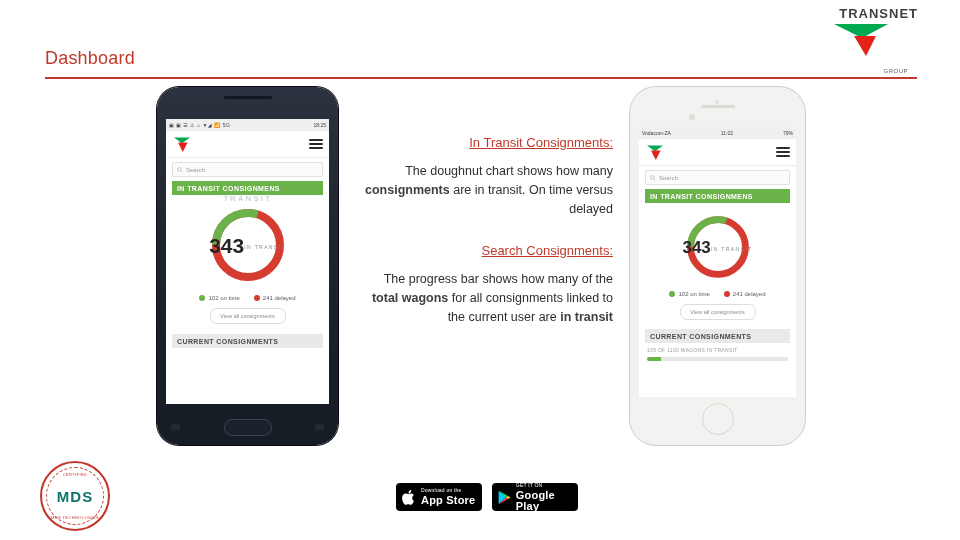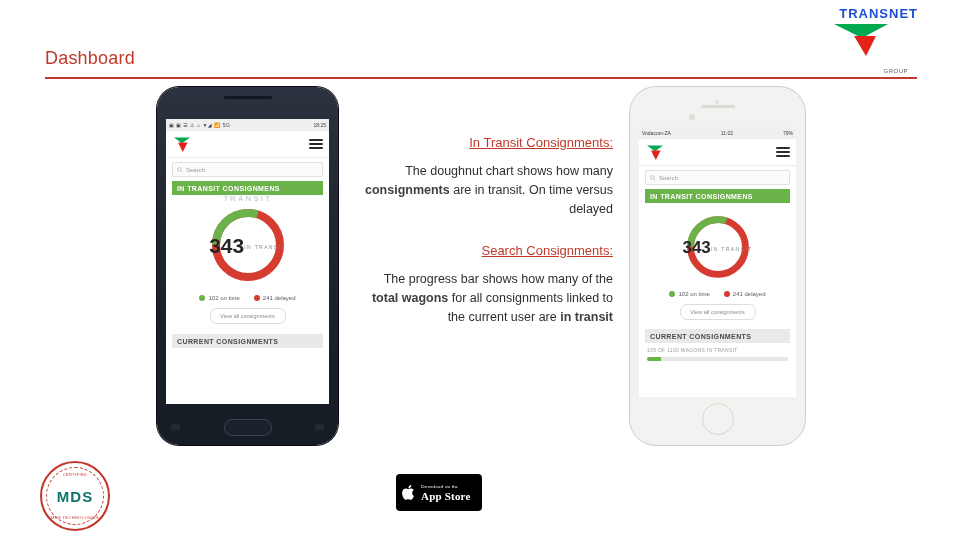--- a/index.html
+++ b/index.html
@@ -41,21 +41,21 @@
     width: 120px;
     height: 70px;
   }
   .brand-word {
     position: absolute;
     right: 0;
     top: 2px;
     font-size: 13px;
     font-weight: bold;
     letter-spacing: 1px;
-    color: #1d4ed8;
+    color: #404040;
     font-family: "Liberation Sans", sans-serif;
   }
   .brand-mark {
     position: absolute;
     right: 28px;
     top: 18px;
     width: 58px;
     height: 34px;
   }
   .brand-sub {
@@ -416,30 +416,29 @@
   
   .stores {
     position: absolute;
     left: 396px;
     bottom: 29px;
     display: flex;
     gap: 10px;
   }
   .store-badge {
     width: 86px;
-    height: 37px;
+    height: 28px;
     background: #000000;
     border-radius: 4px;
     display: flex;
     align-items: center;
     gap: 5px;
     padding: 0 6px;
     box-sizing: border-box;
     color: #ffffff;
-    font-family: Liberation Serif, serif;
   }
   .store-text {
     display: flex;
     flex-direction: column;
     line-height: 1;
   }
   .store-small {
     font-size: 5px;
     letter-spacing: 0.2px;
   }
@@ -614,13 +613,25 @@
   <div class="store-badge">
     <svg width="14" height="17" viewBox="0 0 14 17">
       <path d="M10.2 8.9c0-1.9 1.5-2.8 1.6-2.9-0.9-1.3-2.2-1.5-2.7-1.5-1.2-0.1-2.3 0.7-2.9 0.7-0.6 0-1.5-0.7-2.4-0.7-1.3 0-2.4 0.7-3.1 1.9-1.3 2.3-0.3 5.6 0.9 7.5 0.6 0.9 1.4 1.9 2.3 1.9 0.9 0 1.3-0.6 2.4-0.6 1.1 0 1.4 0.6 2.4 0.6 1 0 1.6-0.9 2.2-1.8 0.7-1 1-2 1-2.1C11.8 11.8 10.2 11.1 10.2 8.9z" fill="#ffffff"></path>
       <path d="M8.6 3.2c0.5-0.6 0.8-1.5 0.7-2.3C8.6 0.9 7.7 1.4 7.2 2c-0.5 0.6-0.8 1.4-0.7 2.2C7.4 4.3 8.1 3.8 8.6 3.2z" fill="#ffffff"></path>
     </svg>
     <div class="store-text">
       <span class="store-small">Download on the</span>
       <span class="store-big">App Store</span>
     </div>
   </div>
+  <div class="store-badge">
+    <svg width="15" height="17" viewBox="0 0 15 17">
+      <path d="M1 1.2 L9.4 8.5 L1 15.8 C0.8 15.6 0.7 15.2 0.7 14.8 L0.7 2.2 C0.7 1.8 0.8 1.4 1 1.2Z" fill="#00d0ff"></path>
+      <path d="M1 1.2 C1.2 1 1.6 1 2 1.2 L11.6 6.6 L9.4 8.5 Z" fill="#00f076"></path>
+      <path d="M9.4 8.5 L11.6 10.4 L2 15.8 C1.6 16 1.2 16 1 15.8 Z" fill="#ff3a44"></path>
+      <path d="M11.6 6.6 L13.8 7.8 C14.5 8.2 14.5 8.8 13.8 9.2 L11.6 10.4 L9.4 8.5 Z" fill="#ffd900"></path>
+    </svg>
+    <div class="store-text">
+      <span class="store-small">GET IT ON</span>
+      <span class="store-big">Google Play</span>
+    </div>
+  </div>
 </div>
 
 </body></html>

